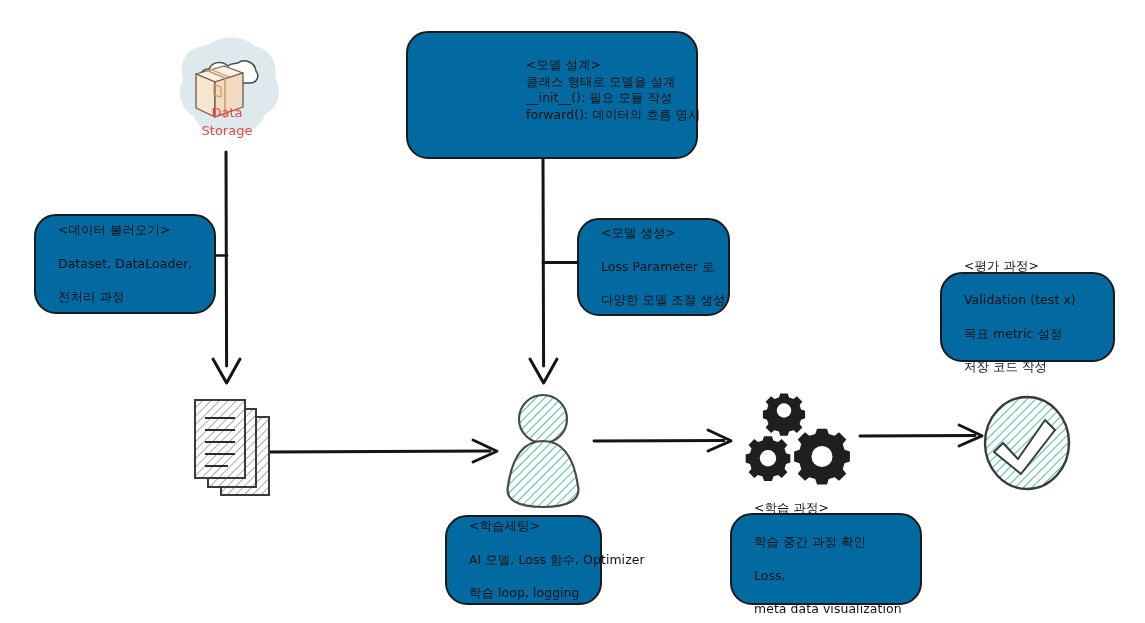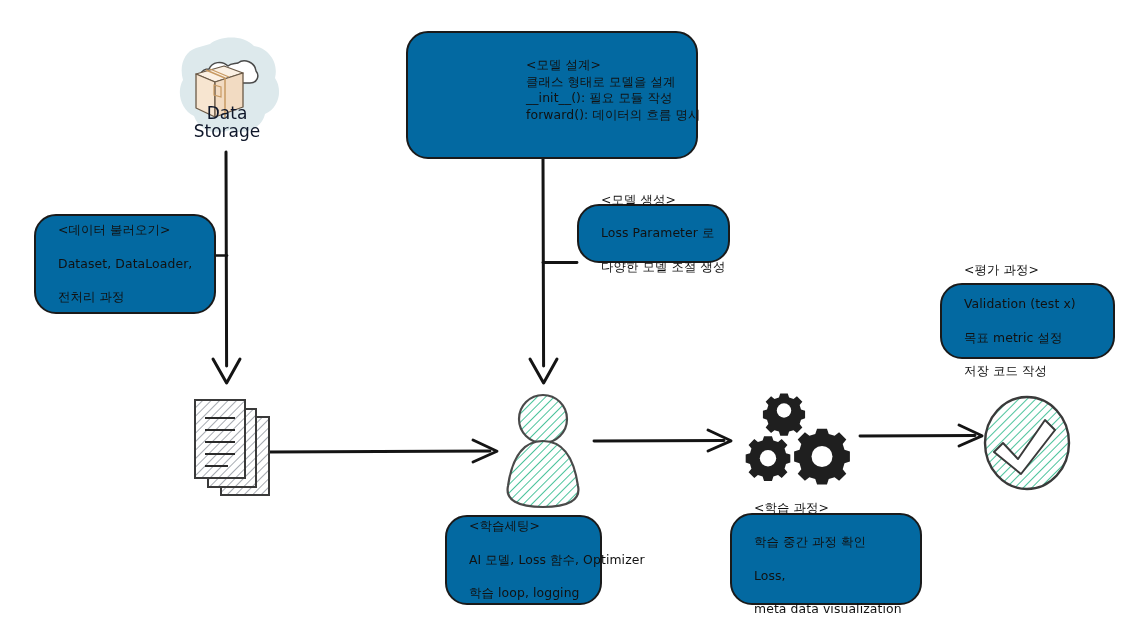--- a/index.html
+++ b/index.html
@@ -44,23 +44,23 @@
     font-size: 12.4px;
     line-height: 16.6px;
     color: #111111;
     white-space: pre;
     letter-spacing: 0.1px;
   }
   .note.pad-left .note-inner { padding-left: 22px; gap: 17px; }
   .caption {
     position: absolute;
     text-align: center;
-    font-size: 17px;
+    font-size: 13px;
     line-height: 18px;
-    color: #0f172a;
+    color: #ef4444;
     z-index: 6;
     white-space: pre-line;
   }
   .big-note-body {
     position: absolute;
     z-index: 6;
   }
 </style>
 </head>
 <body>
@@ -227,29 +227,29 @@
   </div>
 
   <div class="note pad-left" style="left:34px; top:214px; width:182px; height:100px;">
     <div class="note-inner">
       <div class="note-line">&lt;데이터 불러오기&gt;</div>
       <div class="note-line">Dataset, DataLoader,</div>
       <div class="note-line">전처리 과정</div>
     </div>
   </div>
 
-  <div class="note pad-left" style="left:577px; top:204px; width:153px; height:59px;">
+  <div class="note pad-left" style="left:577px; top:218px; width:153px; height:98px;">
     <div class="note-inner">
       <div class="note-line">&lt;모델 생성&gt;</div>
       <div class="note-line">Loss Parameter 로</div>
       <div class="note-line">다양한 모델 조절 생성</div>
     </div>
   </div>
 
-  <div class="note pad-left" style="left:940px; top:283px; width:175px; height:76px;">
+  <div class="note pad-left" style="left:940px; top:272px; width:175px; height:90px;">
     <div class="note-inner">
       <div class="note-line">&lt;평가 과정&gt;</div>
       <div class="note-line">Validation (test x)</div>
       <div class="note-line">목표 metric 설정</div>
       <div class="note-line">저장 코드 작성</div>
     </div>
   </div>
 
   <div class="note pad-left" style="left:445px; top:515px; width:157px; height:90px;">
     <div class="note-inner">

